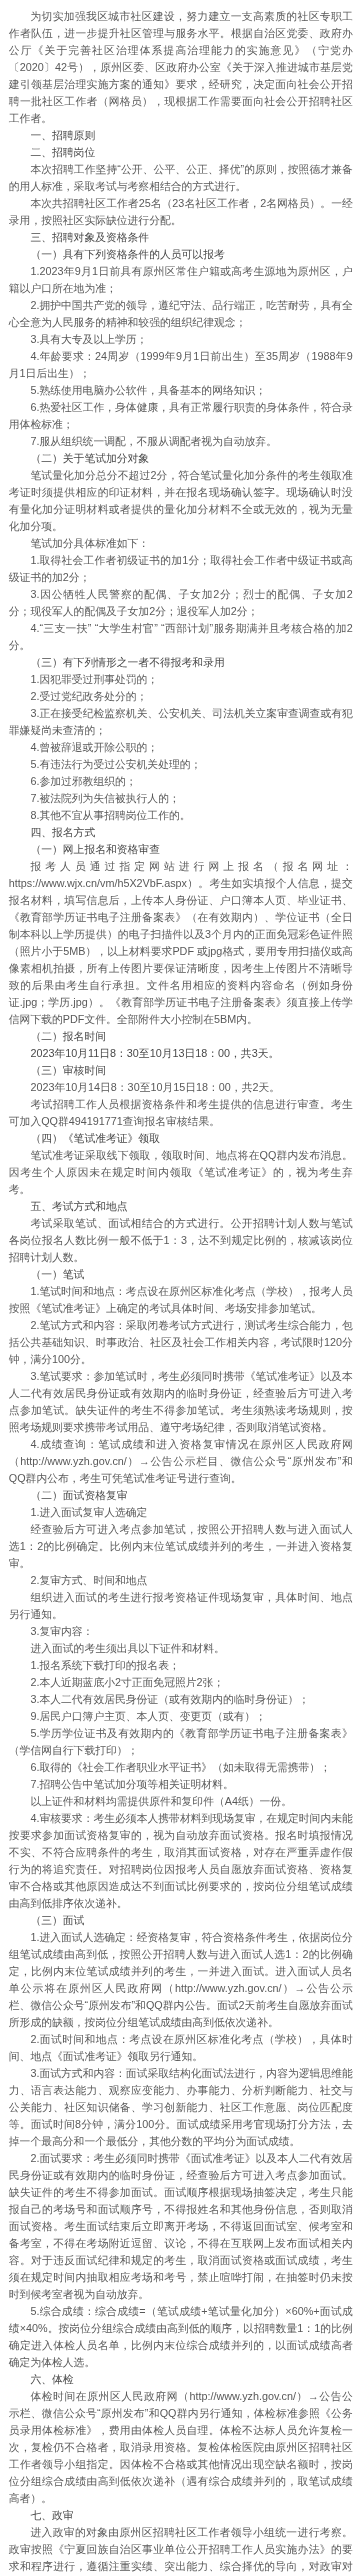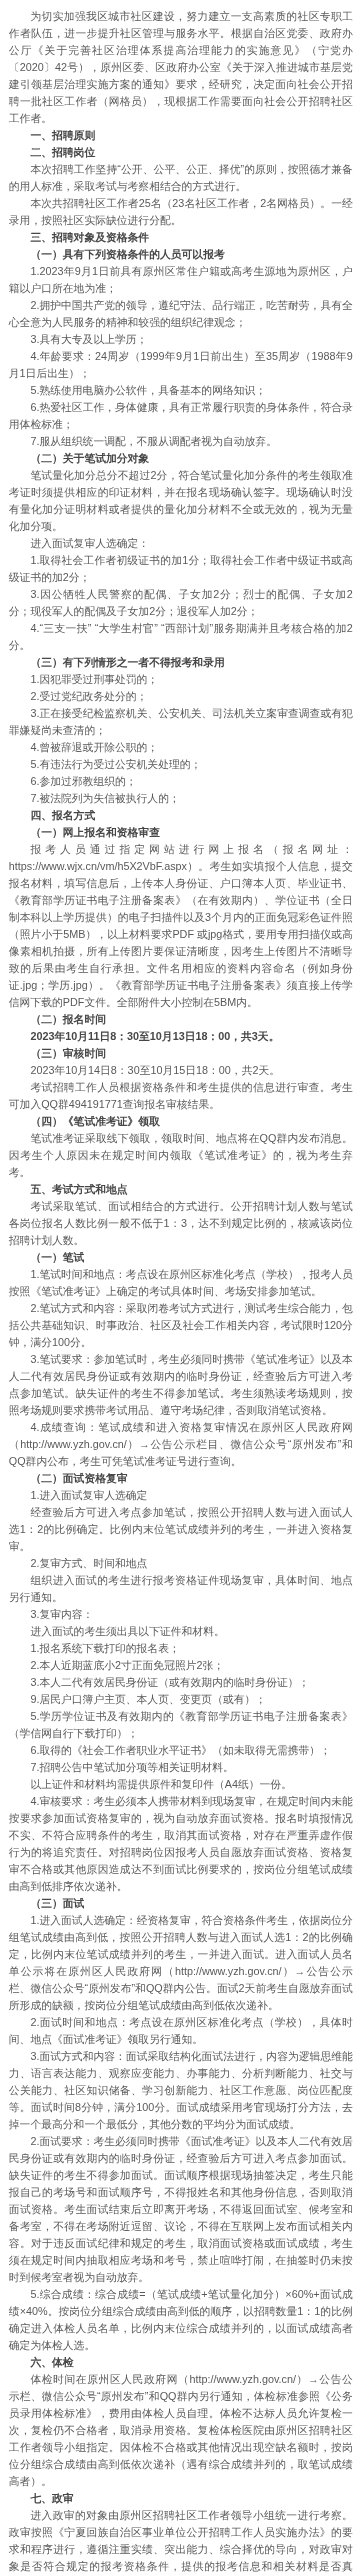--- a/index.html
+++ b/index.html
@@ -2,21 +2,21 @@
 <html style="font-size:8.2px"><head>
 <meta charset="utf-8">
 <style>
   html,body{margin:0;padding:0;background:#fff;}
   .page{position:relative;width:361px;height:4066px;overflow:hidden;background:#fff;
         font-family:"Liberation Sans","DejaVu Sans",sans-serif;}
   
   .doc{padding:8.2px 8.2px 0 8.8px;}
   .ln{font-size:10.8px;line-height:17px;color:#595959;text-align:justify;}
   .ln.p,.ln.h,.ln.hs,.ln.pb{text-indent:2em;}
-  .ln.h,.ln.hs,.ln.pb{font-weight:bold;color:#474747;}
+  .ln.h,.ln.hs,.ln.pb{font-weight:normal;color:#474747;}
 </style>
 </head>
 <body>
 
 <div class="page">
 
   <section class="doc">
     <div>
 
     <div class="ln p">为切实加强我区城市社区建设，努力建立一支高素质的社区专职工作者队伍，进一步提升社区管理与服务水平。根据自治区党委、政府办公厅《关于完善社区治理体系提高治理能力的实施意见》（宁党办〔2020〕42号），原州区委、区政府办公室《关于深入推进城市基层党建引领基层治理实施方案的通知》要求，经研究，决定面向社会公开招聘一批社区工作者（网格员），现根据工作需要面向社会公开招聘社区工作者。</div>
@@ -28,32 +28,33 @@
         <div class="ln hs">（一）具有下列资格条件的人员可以报考</div>
         <div class="ln p">1.2023年9月1日前具有原州区常住户籍或高考生源地为原州区，户籍以户口所在地为准；</div>
         <div class="ln p">2.拥护中国共产党的领导，遵纪守法、品行端正，吃苦耐劳，具有全心全意为人民服务的精神和较强的组织纪律观念；</div>
         <div class="ln p">3.具有大专及以上学历；</div>
         <div class="ln p">4.年龄要求：24周岁（1999年9月1日前出生）至35周岁（1988年9月1日后出生）；</div>
         <div class="ln p">5.熟练使用电脑办公软件，具备基本的网络知识；</div>
         <div class="ln p">6.热爱社区工作，身体健康，具有正常履行职责的身体条件，符合录用体检标准；</div>
         <div class="ln p">7.服从组织统一调配，不服从调配者视为自动放弃。</div>
         <div class="ln hs">（二）关于笔试加分对象</div>
         <div class="ln p">笔试量化加分总分不超过2分，符合笔试量化加分条件的考生领取准考证时须提供相应的印证材料，并在报名现场确认签字。现场确认时没有量化加分证明材料或者提供的量化加分材料不全或无效的，视为无量化加分项。</div>
-        <div class="ln p">进入面试复审人选确定：</div>
+        <div class="ln p">笔试加分具体标准如下：</div>
         <div class="ln p">1.取得社会工作者初级证书的加1分；取得社会工作者中级证书或高级证书的加2分；</div>
         <div class="ln p">3.因公牺牲人民警察的配偶、子女加2分；烈士的配偶、子女加2分；现役军人的配偶及子女加2分；退役军人加2分；</div>
         <div class="ln p">4.“三支一扶” “大学生村官” “西部计划”服务期满并且考核合格的加2分。</div>
         <div class="ln hs">（三）有下列情形之一者不得报考和录用</div>
         <div class="ln p">1.因犯罪受过刑事处罚的；</div>
         <div class="ln p">2.受过党纪政务处分的；</div>
         <div class="ln p">3.正在接受纪检监察机关、公安机关、司法机关立案审查调查或有犯罪嫌疑尚未查清的；</div>
         <div class="ln p">4.曾被辞退或开除公职的；</div>
         <div class="ln p">5.有违法行为受过公安机关处理的；</div>
         <div class="ln p">6.参加过邪教组织的；</div>
         <div class="ln p">7.被法院列为失信被执行人的；</div>
+        <div class="ln p">8.其他不宜从事招聘岗位工作的。</div>
         <div class="ln h">四、报名方式</div>
         <div class="ln hs">（一）网上报名和资格审查</div>
         <div class="ln p">报考人员通过指定网站进行网上报名（报名网址：https://www.wjx.cn/vm/h5X2VbF.aspx）。考生如实填报个人信息，提交报名材料，填写信息后，上传本人身份证、户口簿本人页、毕业证书、《教育部学历证书电子注册备案表》（在有效期内）、学位证书（全日制本科以上学历提供）的电子扫描件以及3个月内的正面免冠彩色证件照（照片小于5MB），以上材料要求PDF 或jpg格式，要用专用扫描仪或高像素相机拍摄，所有上传图片要保证清晰度，因考生上传图片不清晰导致的后果由考生自行承担。文件名用相应的资料内容命名（例如身份证.jpg；学历.jpg）。《教育部学历证书电子注册备案表》须直接上传学信网下载的PDF文件。全部附件大小控制在5BM内。</div>
         <div class="ln hs">（二）报名时间</div>
         <div class="ln pb">2023年10月11日8：30至10月13日18：00，共3天。</div>
         <div class="ln hs">（三）审核时间</div>
         <div class="ln p">2023年10月14日8：30至10月15日18：00，共2天。</div>
         <div class="ln p">考试招聘工作人员根据资格条件和考生提供的信息进行审查。考生可加入QQ群494191771查询报名审核结果。</div>
         <div class="ln hs">（四）《笔试准考证》领取</div>
         <div class="ln p">笔试准考证采取线下领取，领取时间、地点将在QQ群内发布消息。因考生个人原因未在规定时间内领取《笔试准考证》的，视为考生弃考。</div>

